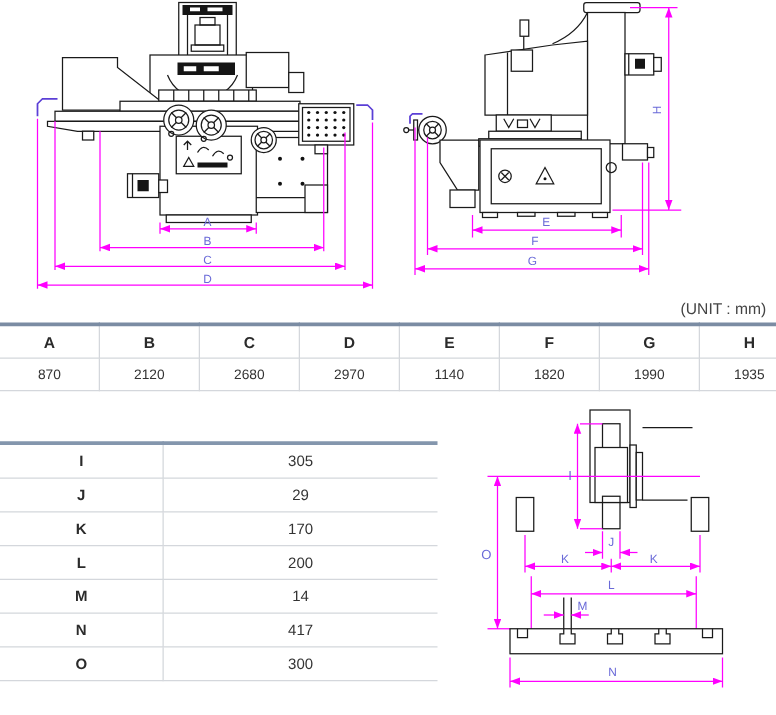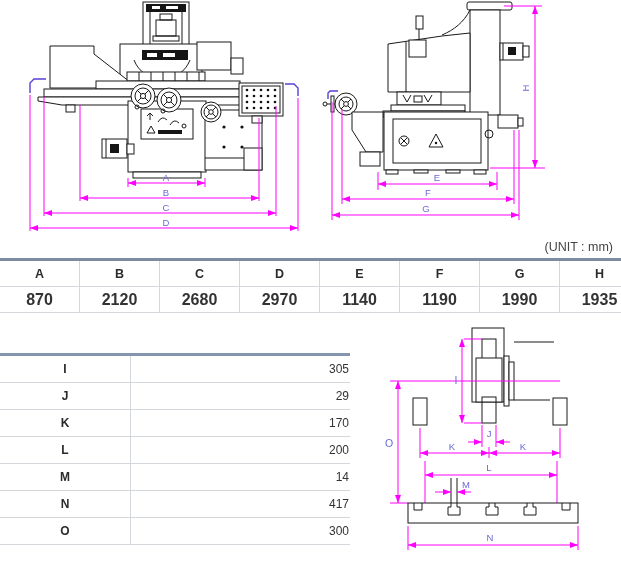--- a/index.html
+++ b/index.html
@@ -11,32 +11,31 @@
   .dwg{position:absolute;left:0;top:0;}
   .section-dwg{position:absolute;left:360px;top:320px;}
   .unit-note{
     position:absolute;top:240px;right:8px;font-size:12.5px;color:#444;
   }
   table{border-collapse:collapse;table-layout:fixed;position:absolute;background:#fff;}
   .tbl-top{left:0;top:258px;width:620px;border-top:3px solid #7b8ca3;}
   .tbl-top td{
     width:77px;height:23px;text-align:center;vertical-align:middle;
     border-right:1px solid #d4d7dc;border-bottom:1px solid #d4d7dc;
-    font-size:16px;
-    font-weight:bold;
+    font-size:11px;
   }
   .tbl-top td:last-child{border-right:none;}
   .tbl-top tr.hdr td{font-weight:bold;color:#2b2b2b;font-size:12.5px;}
   .tbl-side{left:0;top:353px;width:345px;border-top:3px solid #8496ad;}
   .tbl-side td{
     height:24px;text-align:center;vertical-align:middle;
     border-bottom:1px solid #d4d7dc;font-size:12px;
   }
   .tbl-side td.lbl{width:128px;font-weight:bold;color:#2b2b2b;border-right:1px solid #d4d7dc;}
-  .tbl-side td.val{width:217px;text-align:right;}
+  .tbl-side td.val{width:217px;}
   .k{stroke:#1a1a1a;fill:none;stroke-width:1;}
   .kf{stroke:#1a1a1a;fill:#ffffff;stroke-width:1;}
   .dk{fill:#151515;stroke:none;}
   .wht{fill:#ffffff;stroke:none;}
   .m{stroke:#ff00ff;fill:none;stroke-width:1;}
   .bl{stroke:#5b3fd6;fill:none;stroke-width:1.4;}
   .lab{fill:#6a6ad8;font-size:9.5px;text-anchor:middle;}
   .lab2{fill:#6a6ad8;font-size:10.5px;text-anchor:middle;}
   .dot{fill:#111;stroke:none;}
 </style>
@@ -296,21 +295,21 @@
     <td>F</td>
     <td>G</td>
     <td>H</td>
   </tr>
   <tr>
     <td>870</td>
     <td>2120</td>
     <td>2680</td>
     <td>2970</td>
     <td>1140</td>
-    <td>1190</td>
+    <td>1820</td>
     <td>1990</td>
     <td>1935</td>
   </tr>
   </tbody>
 </table>
 
 <table class="tbl-side">
   <tbody>
   <tr>
     <td class="lbl">I</td>

